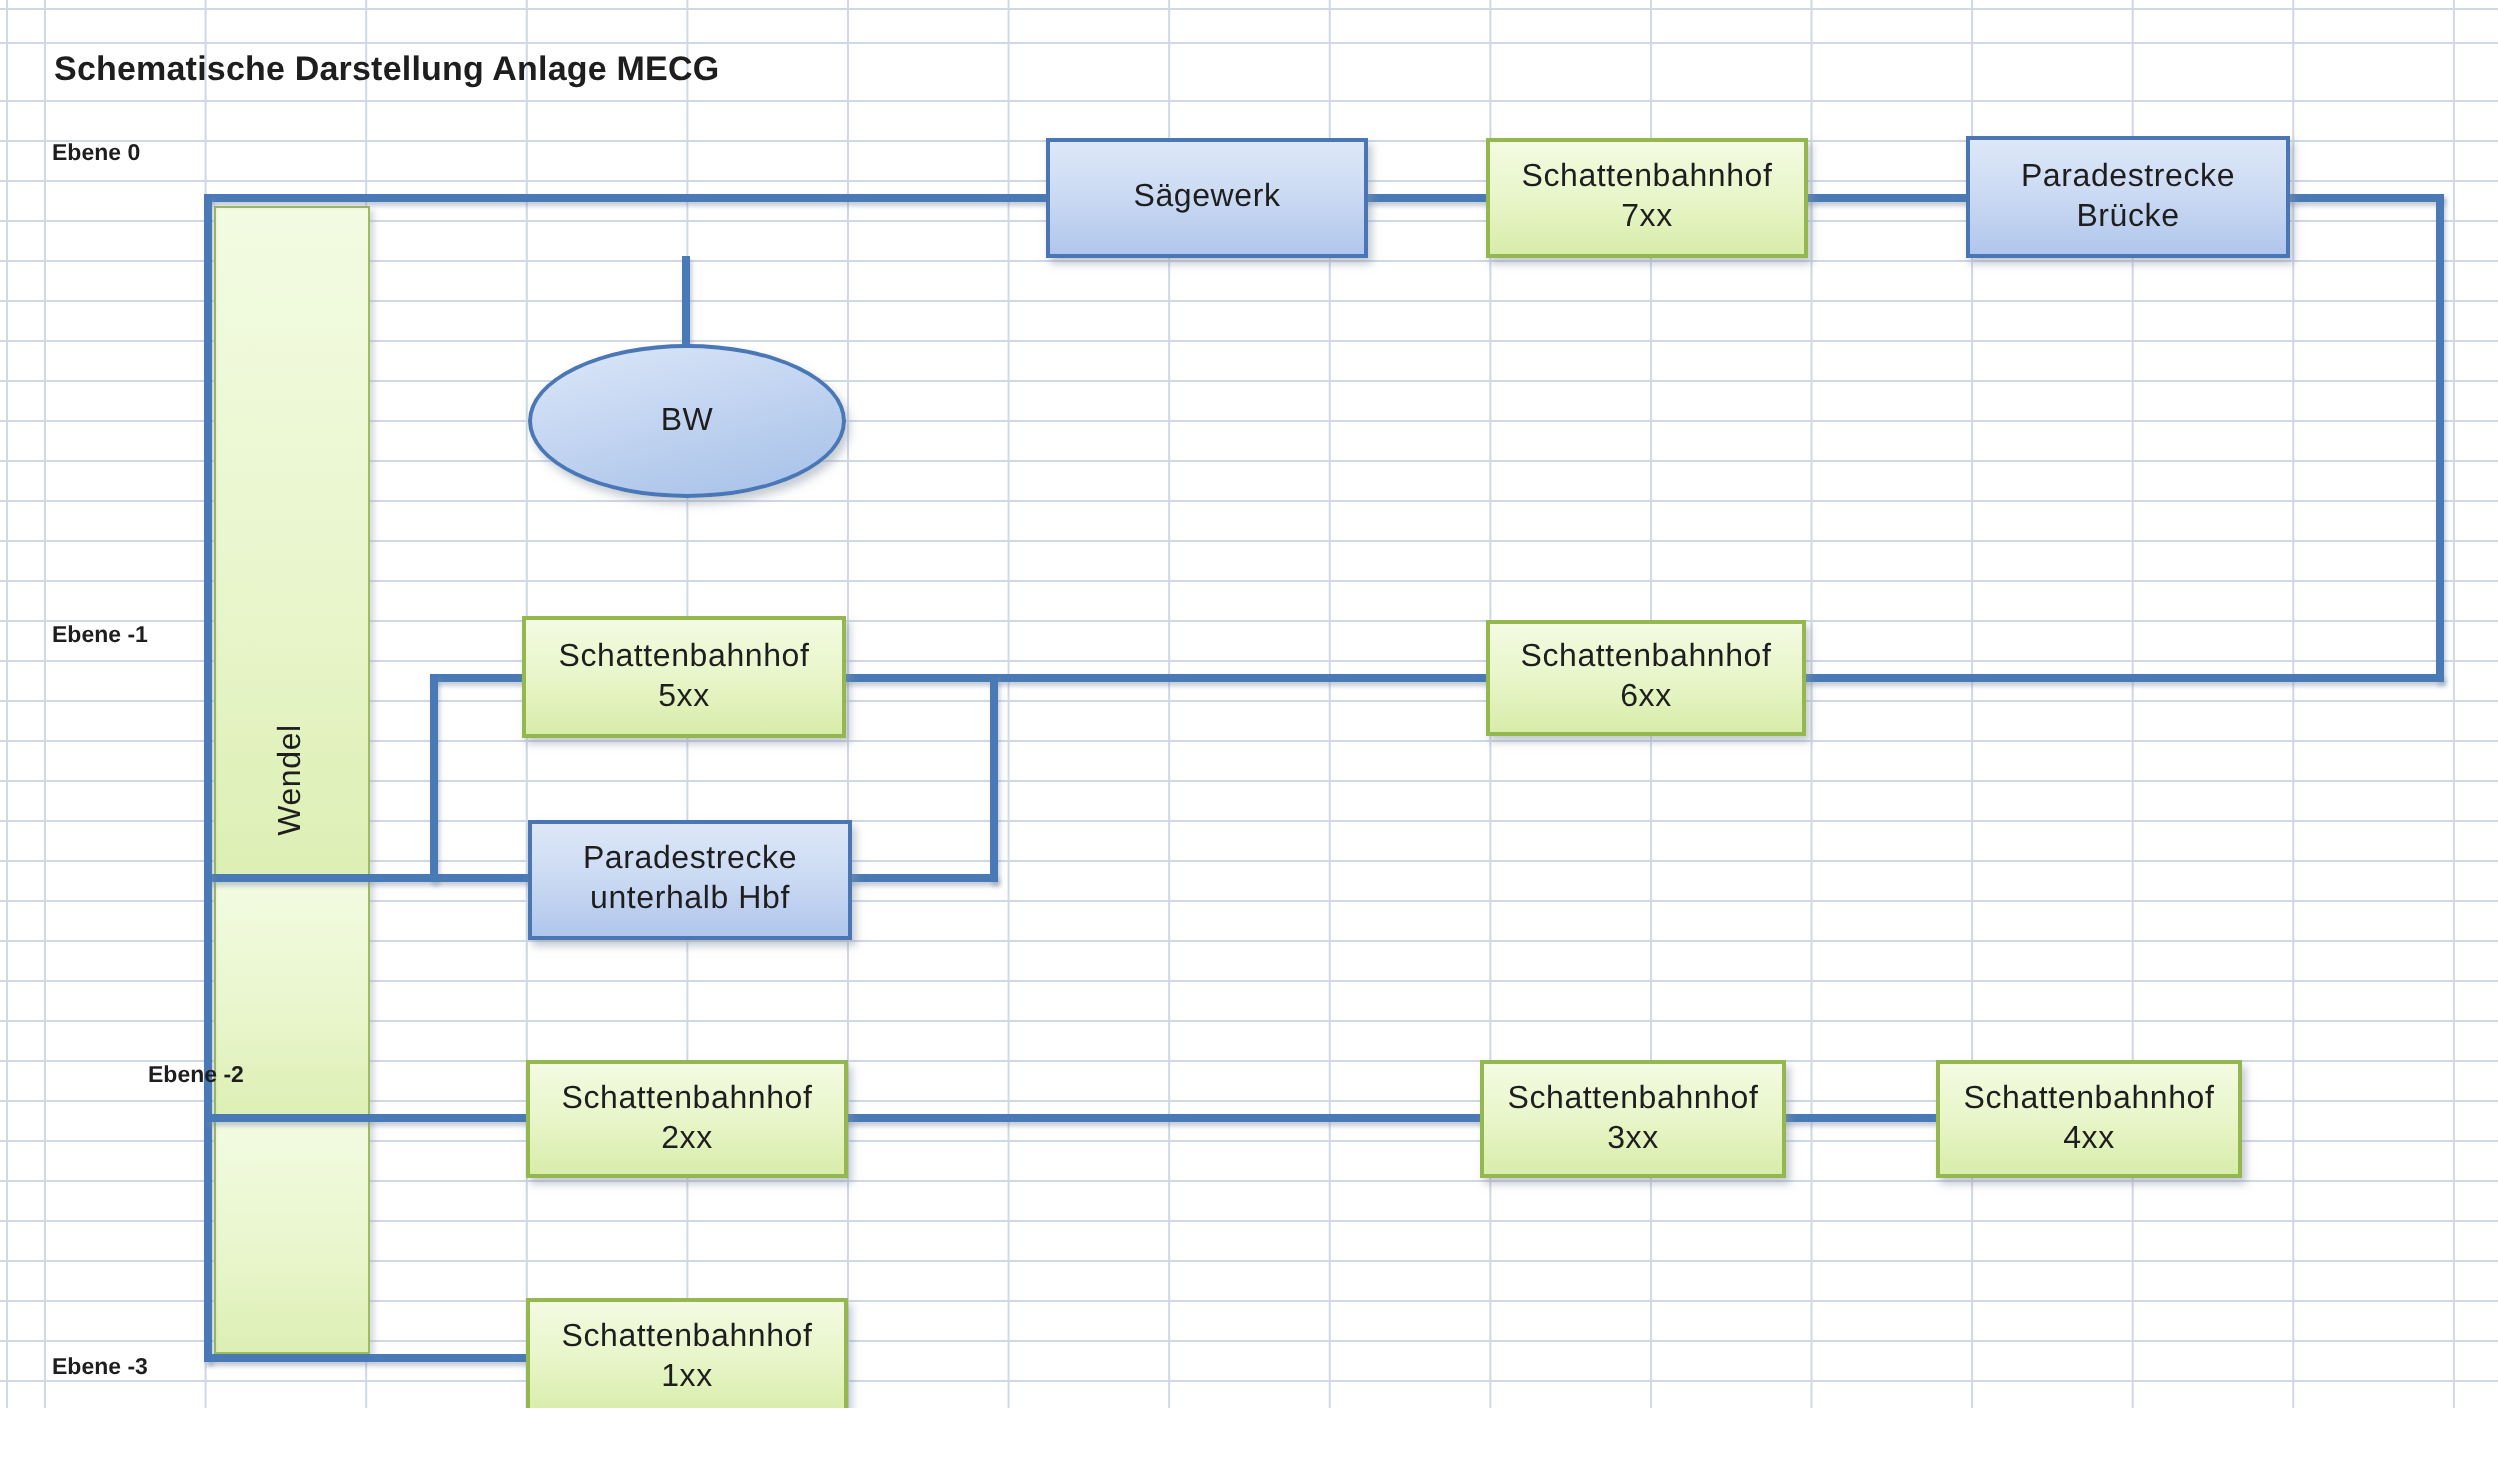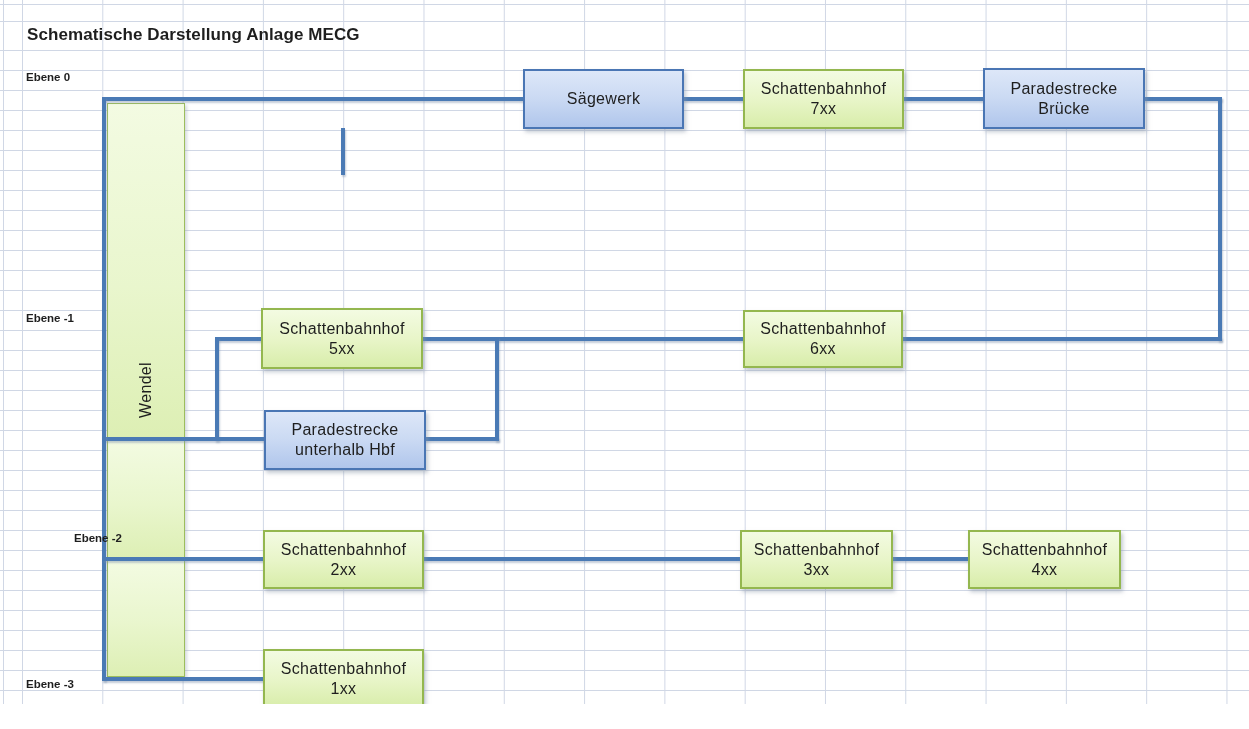--- a/index.html
+++ b/index.html
@@ -130,20 +130,23 @@
   </div>
   <div class="node green" style="left:743px;top:69px;width:161px;height:60px;">
     <span>Schattenbahnhof</span>
     <span>7xx</span>
   </div>
   <div class="node blue" style="left:983px;top:68px;width:162px;height:61px;">
     <span>Paradestrecke</span>
     <span>Brücke</span>
   </div>
 
+  <div class="node ellipse" style="left:264px;top:172px;width:159px;height:77px;">
+    <span>BW</span>
+  </div>
 
   <div class="node green" style="left:261px;top:308px;width:162px;height:61px;">
     <span>Schattenbahnhof</span>
     <span>5xx</span>
   </div>
   <div class="node green" style="left:743px;top:310px;width:160px;height:58px;">
     <span>Schattenbahnhof</span>
     <span>6xx</span>
   </div>
   <div class="node blue" style="left:264px;top:410px;width:162px;height:60px;">

